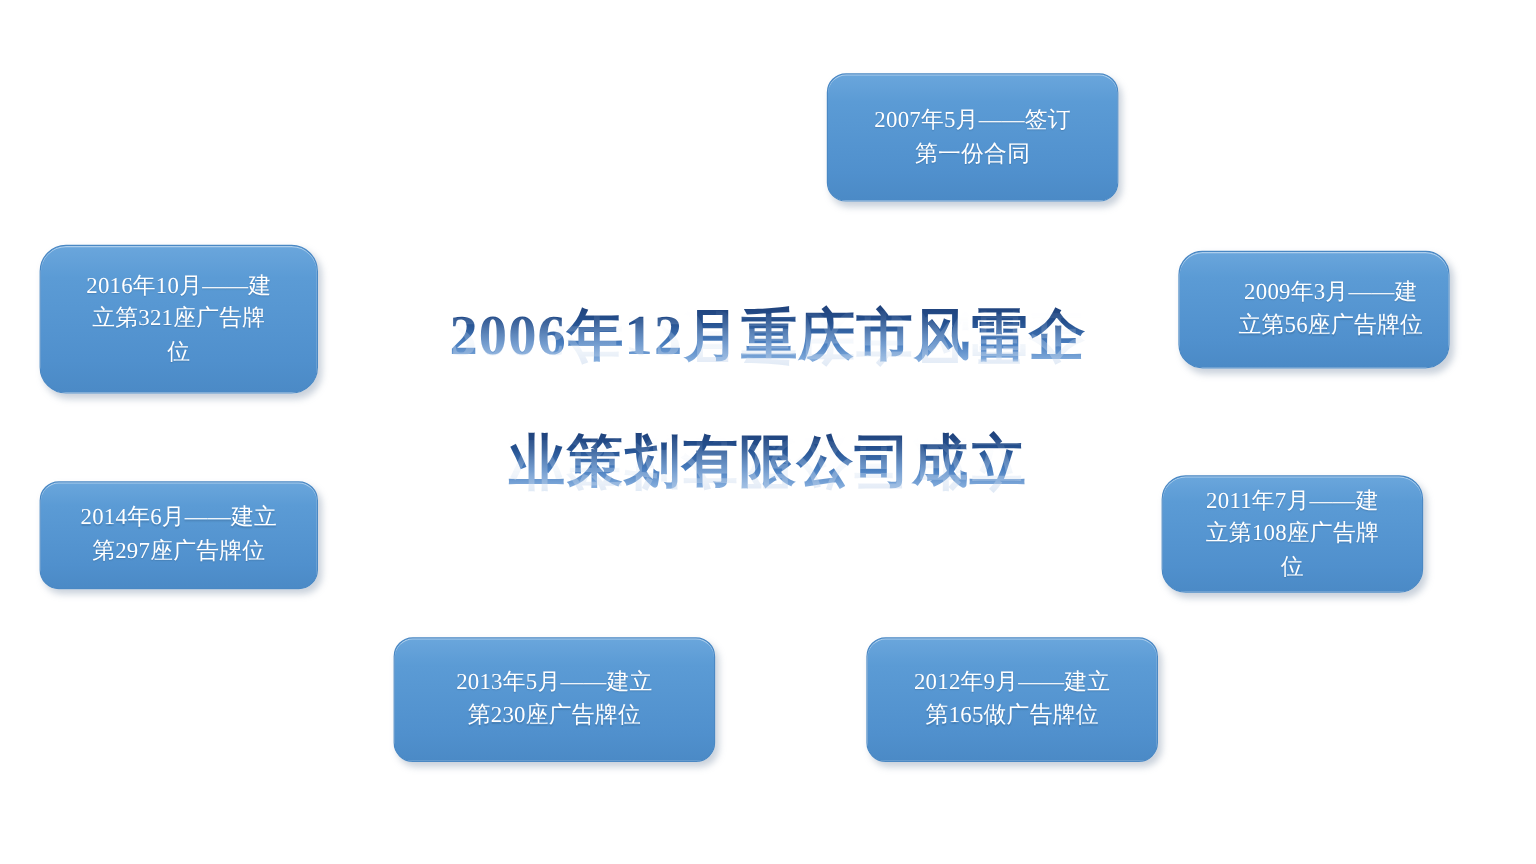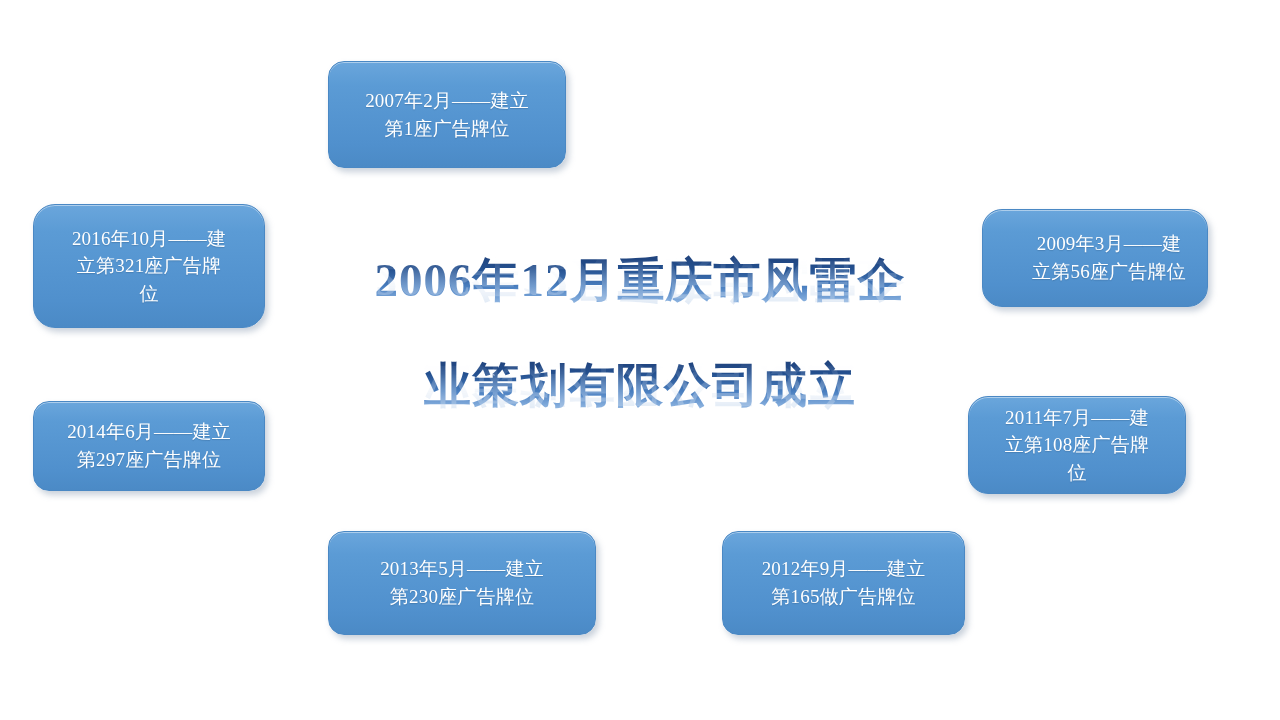--- a/index.html
+++ b/index.html
@@ -130,25 +130,25 @@
     <div class="title-line" id="title-line-1">
       <span class="title-text">2006年12月重庆市风雷企</span>
       <span class="title-mirror" aria-hidden="true">2006年12月重庆市风雷企</span>
     </div>
     <div class="title-line" id="title-line-2">
       <span class="title-text">业策划有限公司成立</span>
       <span class="title-mirror" aria-hidden="true">业策划有限公司成立</span>
     </div>
   </div>
 
-  <div class="node" id="node-2007-02">
-    <span class="node-label">2007年2月——建立
-第1座广告牌位</span>
+
+  <div class="node" id="node-2007-05">
+    <span class="node-label">2007年5月——签订
+第一份合同</span>
   </div>
-
 
   <div class="node" id="node-2016-10">
     <span class="node-label">2016年10月——建
 立第321座广告牌
 位</span>
   </div>
 
   <div class="node" id="node-2009-03">
     <span class="node-label">2009年3月——建
 立第56座广告牌位</span>

